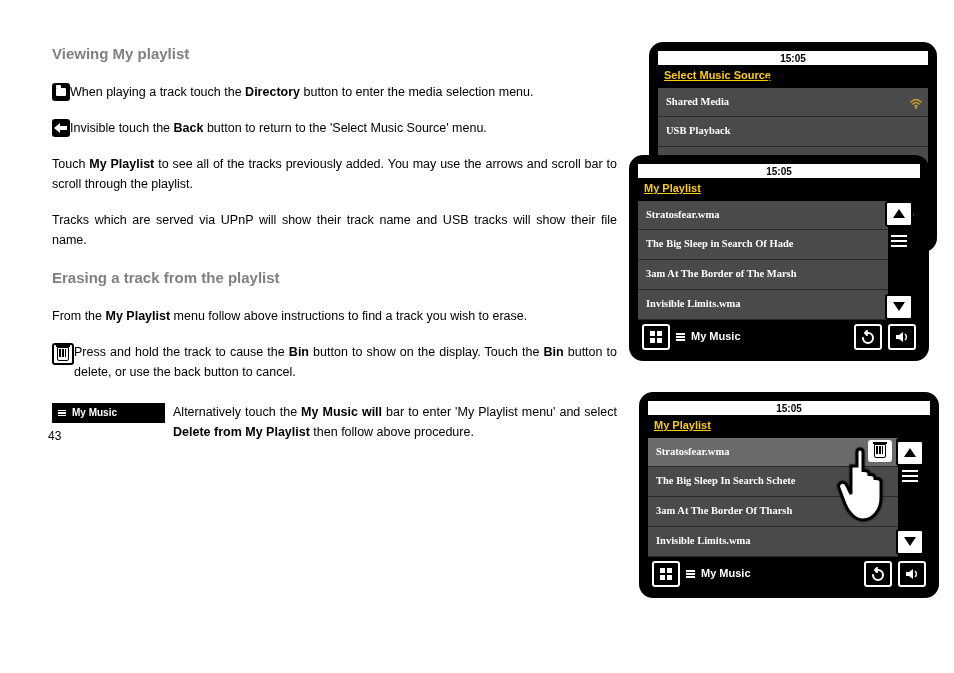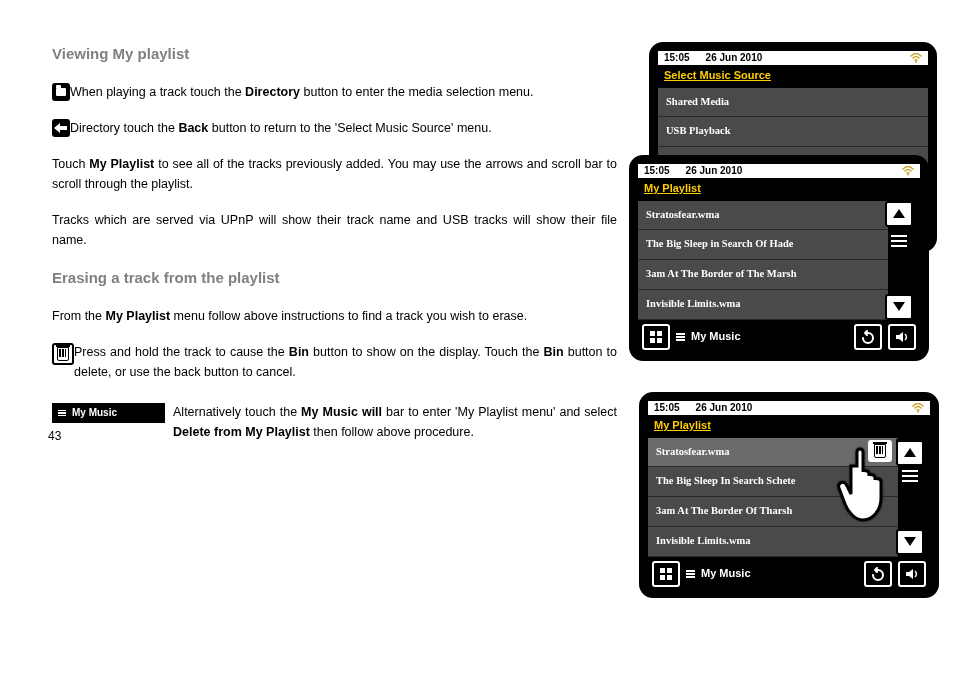--- a/index.html
+++ b/index.html
@@ -110,22 +110,23 @@
     width: 288px;
     border: 3px solid #000;
     border-radius: 14px;
     background: #000;
     box-sizing: border-box;
     padding: 6px 6px 8px 6px;
     position: relative;
   }
   .device .topbar {
     background:#fff; color:#000; font-weight:bold; font-size:10px;
-    height:14px; display:flex; align-items:center; padding:0 6px; gap:16px;
+    height:14px; display:flex; align-items:center; padding:0 6px; gap:8px;
     position:relative;
+    flex-direction:column;
   }
   .device .topbar .wifi {
     margin-left:auto; position:relative; width:12px; height:10px;
   }
   .device .topbar .wifi svg { display:block; }
   .device .head {
     background:#000; color:#ffcc00; font-weight:bold; font-size:11px; padding:2px 6px 3px 6px; text-decoration: underline;
   }
   .device .list { }
   .device .list .item {
@@ -192,21 +193,21 @@
         <p class="txt">
           <span>When playing a track touch the </span><b>Directory</b><span> button to enter the media selection menu.</span>
         </p>
       </div>
 
       <div class="row-with-icon">
         <span class="small-icon-box ico">
             <span class="back-glyph"></span>
           </span>
         <p class="txt">
-          <span>Directory touch the </span><b>Back</b><span> button to return to the 'Select Music Source' menu.</span>
+          <span>Invisible touch the </span><b>Back</b><span> button to return to the 'Select Music Source' menu.</span>
         </p>
       </div>
 
       <p>
         <span>Touch </span><b>My Playlist</b><span> to see all of the tracks previously added. You may use the arrows and scroll bar to scroll through the playlist.</span>
       </p>
 
       <p>Tracks which are served via UPnP will show their track name and USB tracks will show their file name.</p>
 
       <h2 class="section">Erasing a track from the playlist</h2>

